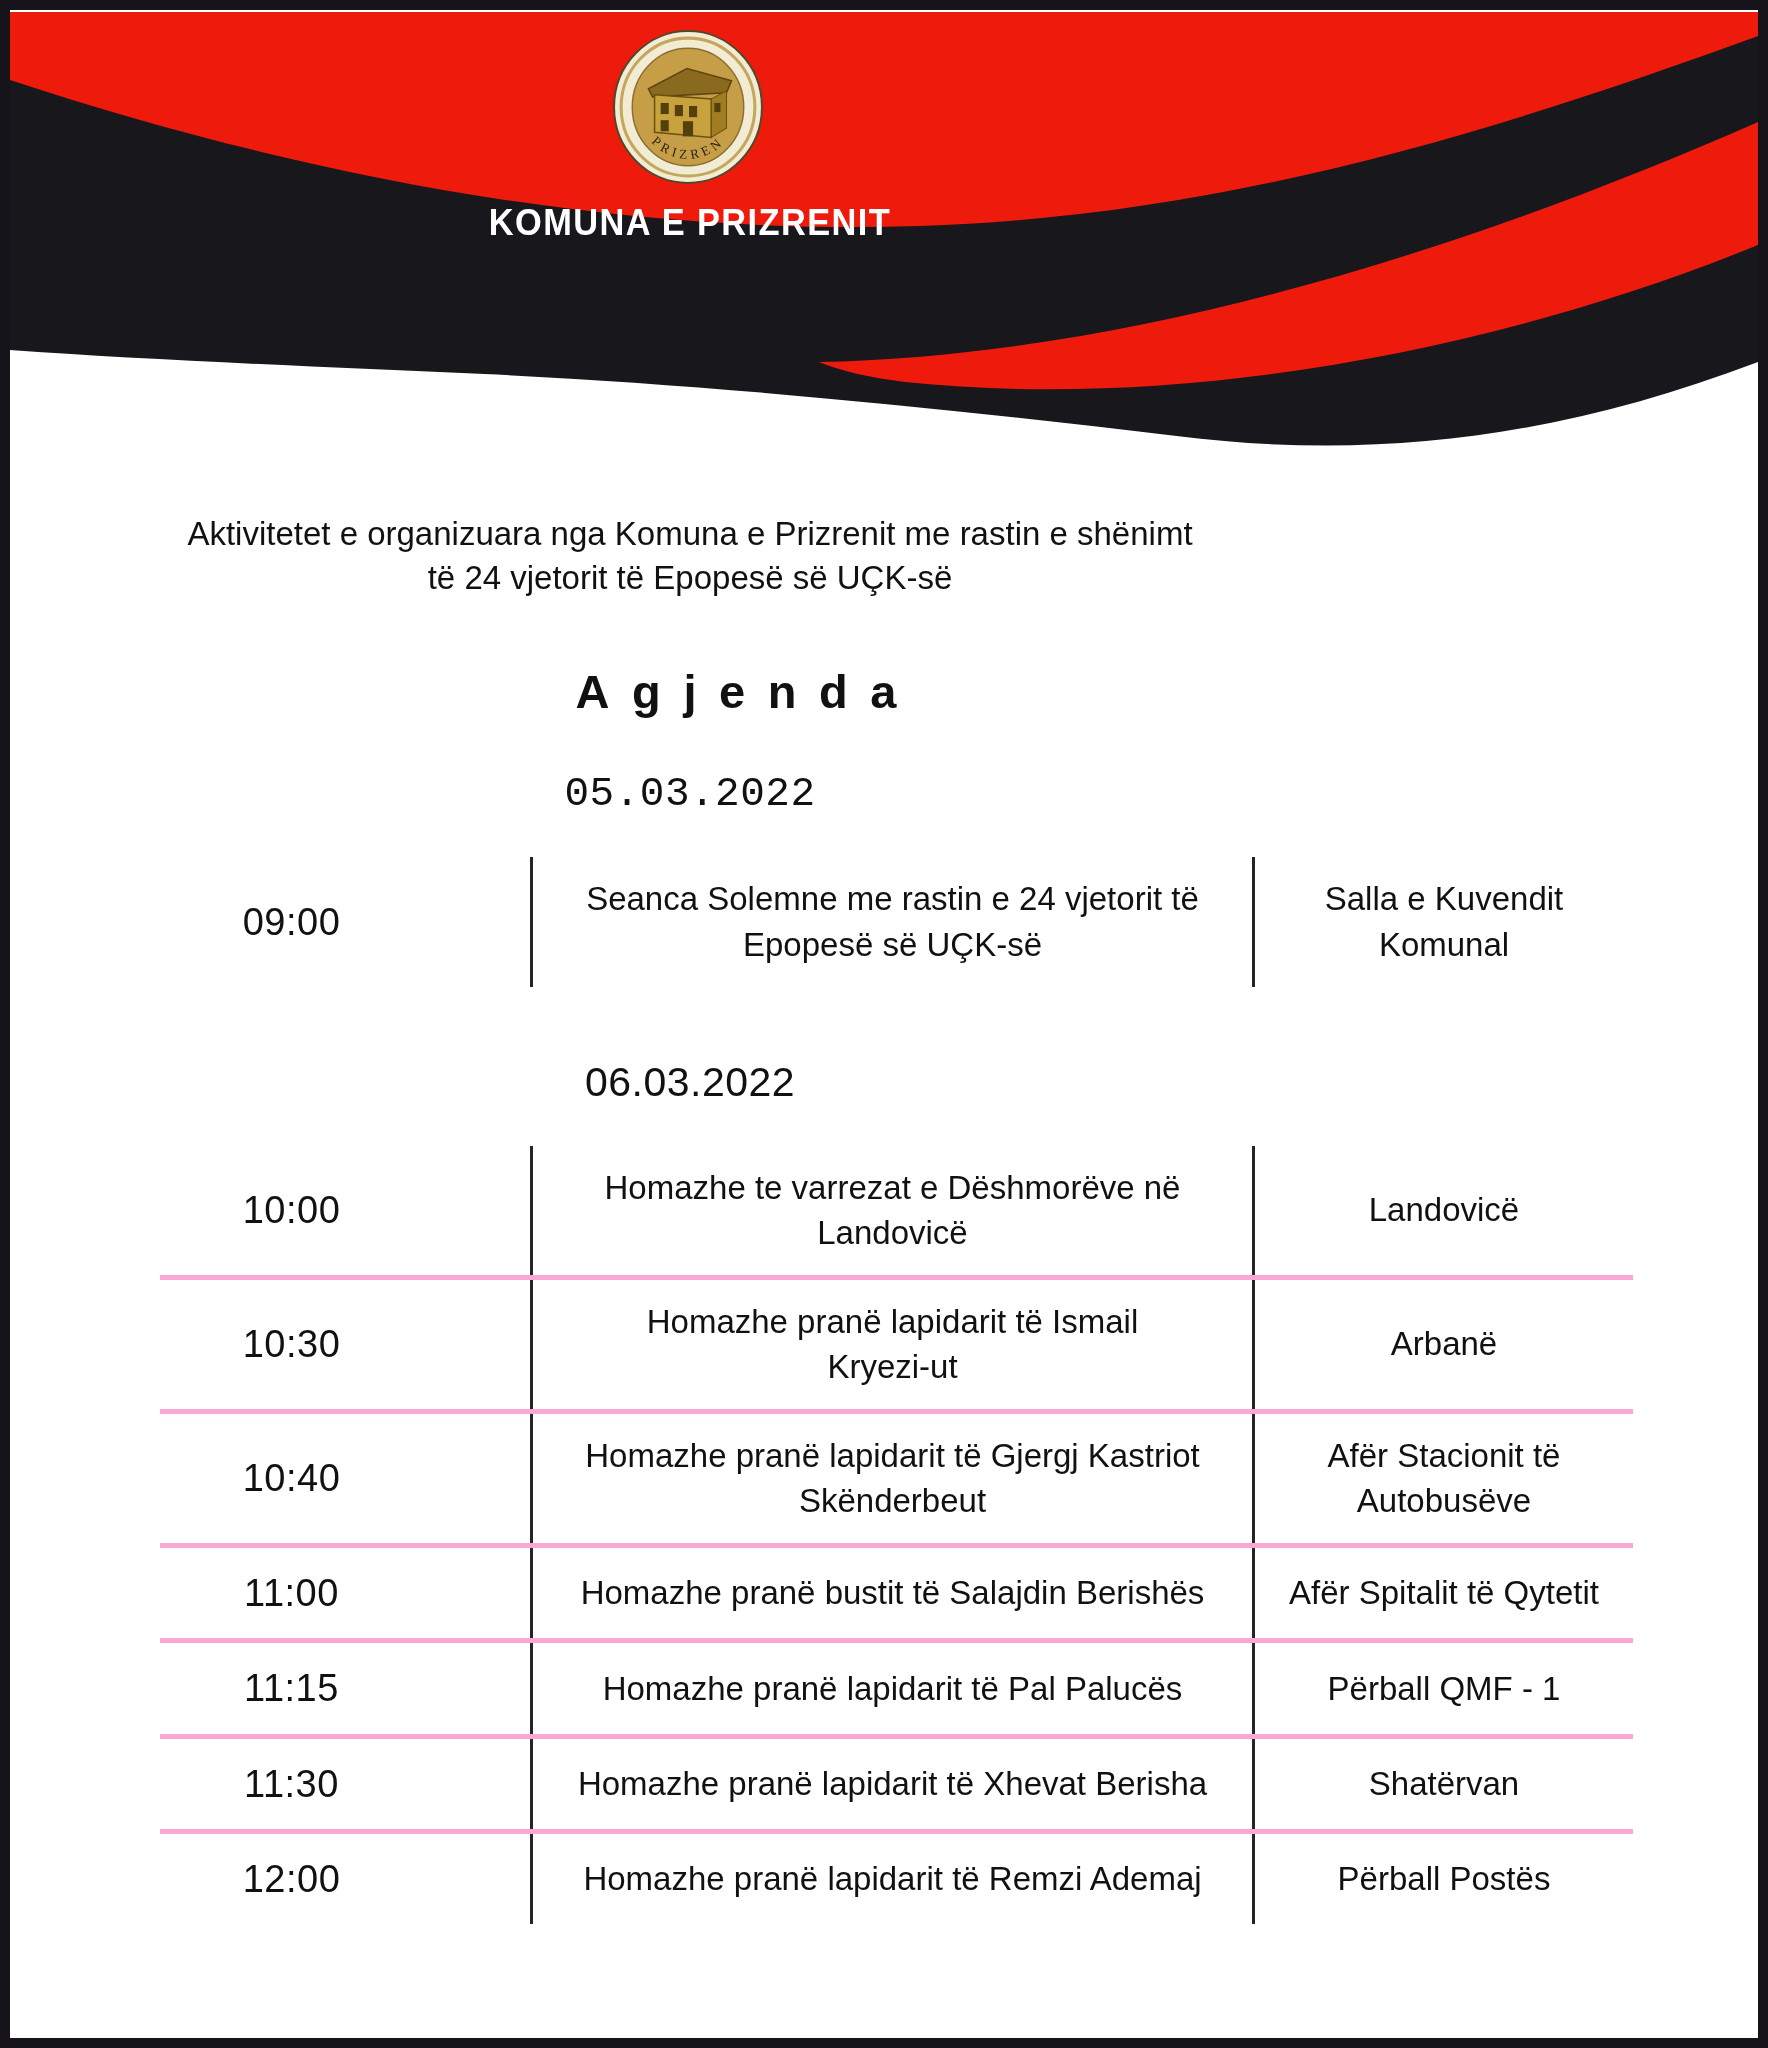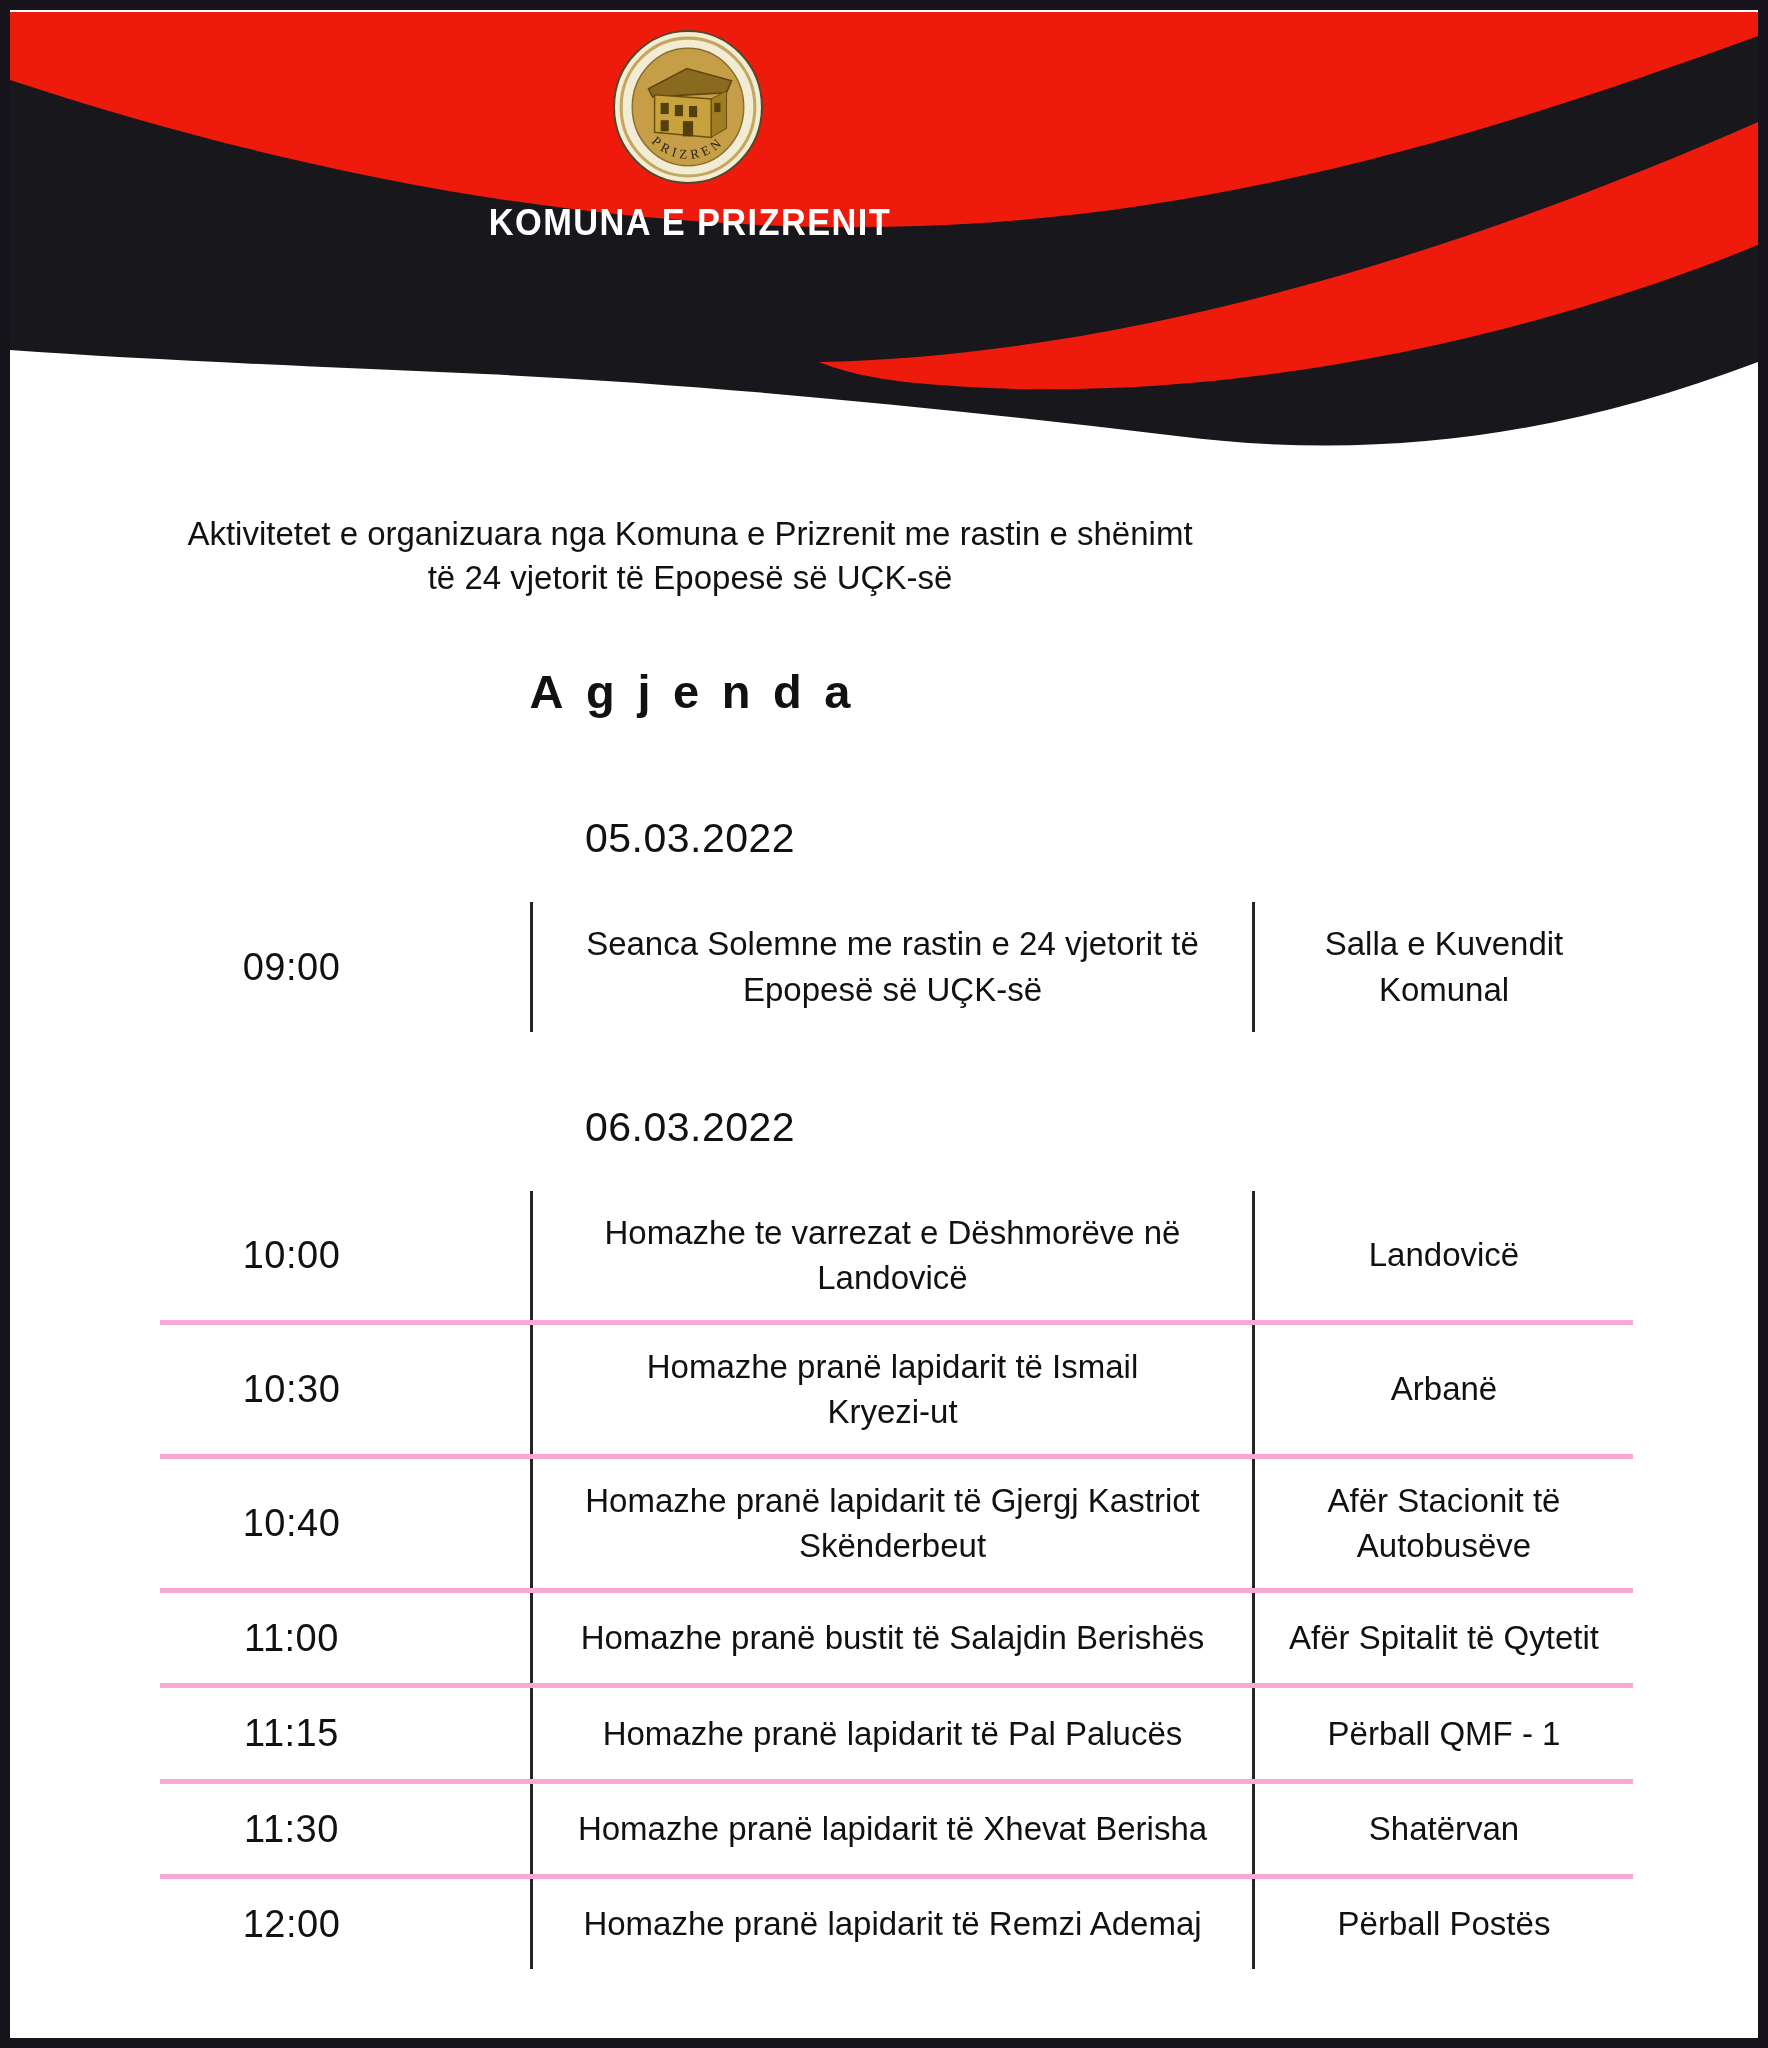--- a/index.html
+++ b/index.html
@@ -22,28 +22,28 @@
     text-align:center; color:#ffffff; font-weight:bold;
     font-size:37px; letter-spacing:1.5px;
     transform:scaleX(.93); transform-origin:50% 50%;
     font-stretch:condensed;
   }
   
   .centered{width:1360px; text-align:center;}
   .intro{margin-top:62px; font-size:33px; line-height:1.34; font-stretch:condensed;}
   .agenda-title{
     margin-top:64px; font-size:47px; font-weight:bold;
-    letter-spacing:.48em; text-indent:.48em;
+    letter-spacing:.48em; text-indent:.48em;padding-left:46px;
   }
   .date-heading{
     width:1360px; text-align:center;
     margin-top:72px; margin-bottom:40px;
     font-size:41px; letter-spacing:.5px; font-stretch:condensed;
   }
-  .section.first .date-heading{margin-top:96px;}
+  .section.first .date-heading{margin-top:52px;font-family:Liberation Mono, monospace;}
   
   .schedule-table{margin-left:150px; width:1473px;}
   .schedule-row{display:flex; align-items:stretch;}
   .schedule-row + .schedule-row{border-top:5px solid #f9a8d4;}
   .cell{
     box-sizing:border-box; display:flex; align-items:center; justify-content:center;
     text-align:center; padding:19px 12px;
     font-size:33px; line-height:1.38; white-space:pre-line; font-stretch:condensed;
   }
   .cell.time{width:370px; font-size:38px; padding-right:119px; letter-spacing:.5px;}

